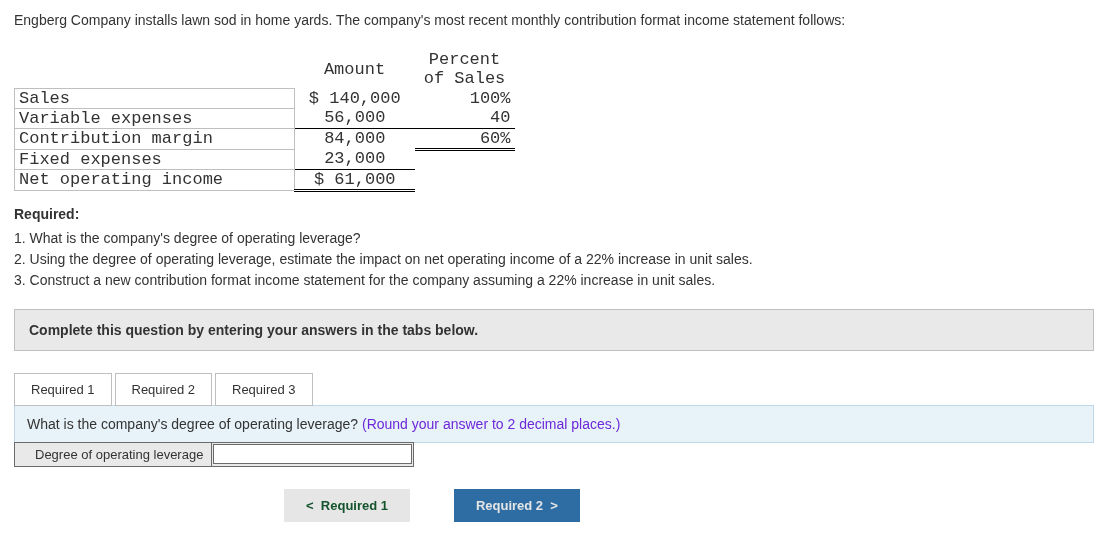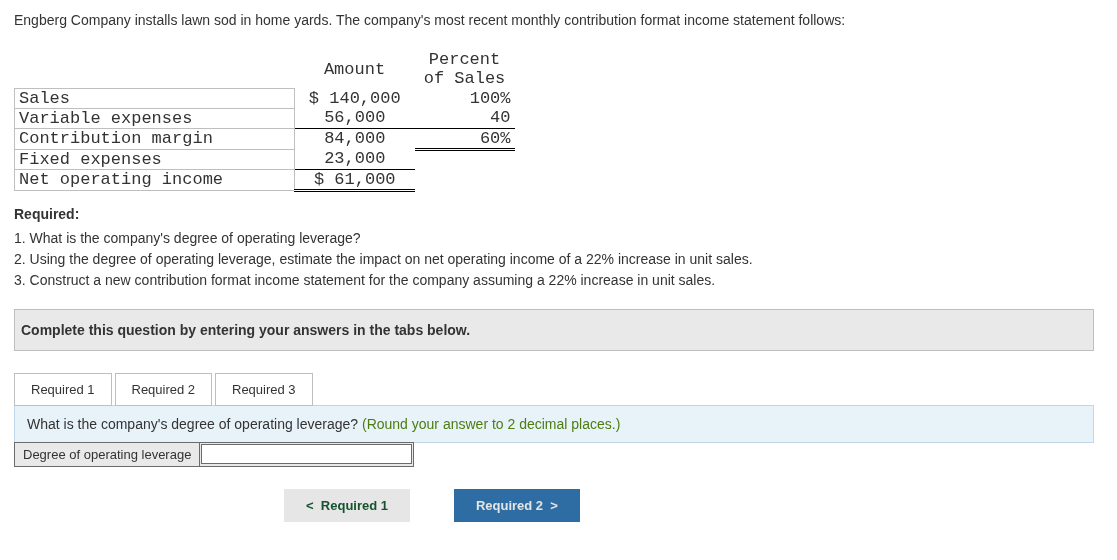--- a/index.html
+++ b/index.html
@@ -20,21 +20,21 @@
   .lbl { width: 280px; text-align: left; border: 1px solid #bfbfbf; padding-left: 6px; }
   .amt { width: 120px; text-align: center; padding-right: 8px; }
   .pct { width: 100px; text-align: right; padding-right: 8px; }
   .u-bot { border-bottom: 1px solid #000; }
   .dbl { border-bottom: 3px double #000; }
   .req-head { font-weight: bold; margin: 10px 0 6px 0; }
   .req-list { margin: 0 0 18px 0; line-height: 1.5; }
   .note-box {
     background: #e9e9e9;
     border: 1px solid #bfbfbf;
-    padding: 12px 6px;
+    padding: 12px 14px;
     font-weight: bold;
     margin-bottom: 22px;
     max-width: 1080px;
   }
   .tabs { margin-bottom: 0; }
   .tab {
     display: inline-block;
     border: 1px solid #bfbfbf;
     padding: 8px 16px;
     font-size: 13px;
@@ -43,28 +43,29 @@
     cursor: pointer;
   }
   .question-strip {
     background: #e8f3f9;
     border: 1px solid #bfd7e6;
     padding: 10px 12px;
     max-width: 1080px;
     margin-top: -1px;
     font-size: 14px;
   }
-  .question-strip .hint { color: #4d7c0f; }
+  .question-strip .hint { color: #6d28d9; }
   .answer-row {
     border: 1px solid #6b6b6b;
     background: #e9e9e9;
     display: flex;
     align-items: stretch;
     width: 400px;
     margin-top: -1px;
+    padding-left: 12px;
   }
   .answer-row .ans-label {
     padding: 4px 8px;
     font-size: 13px;
     border-right: 1px solid #6b6b6b;
     flex: 0 0 auto;
   }
   .answer-row .ans-field {
     background: #fff;
     border: 1px solid #6b6b6b;

